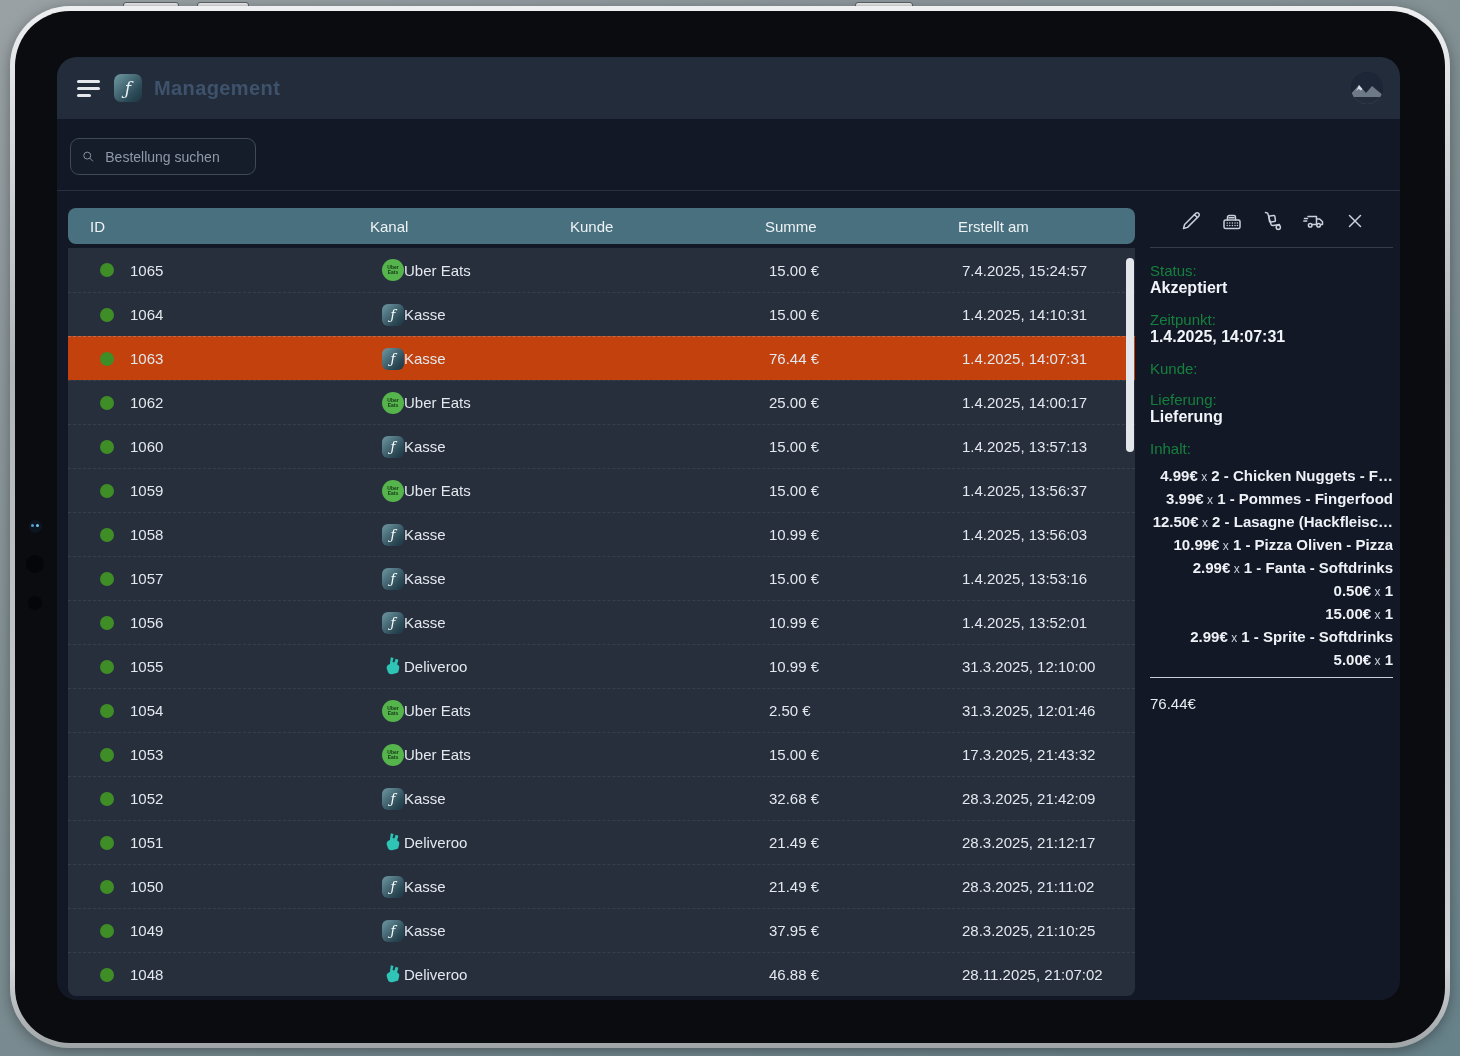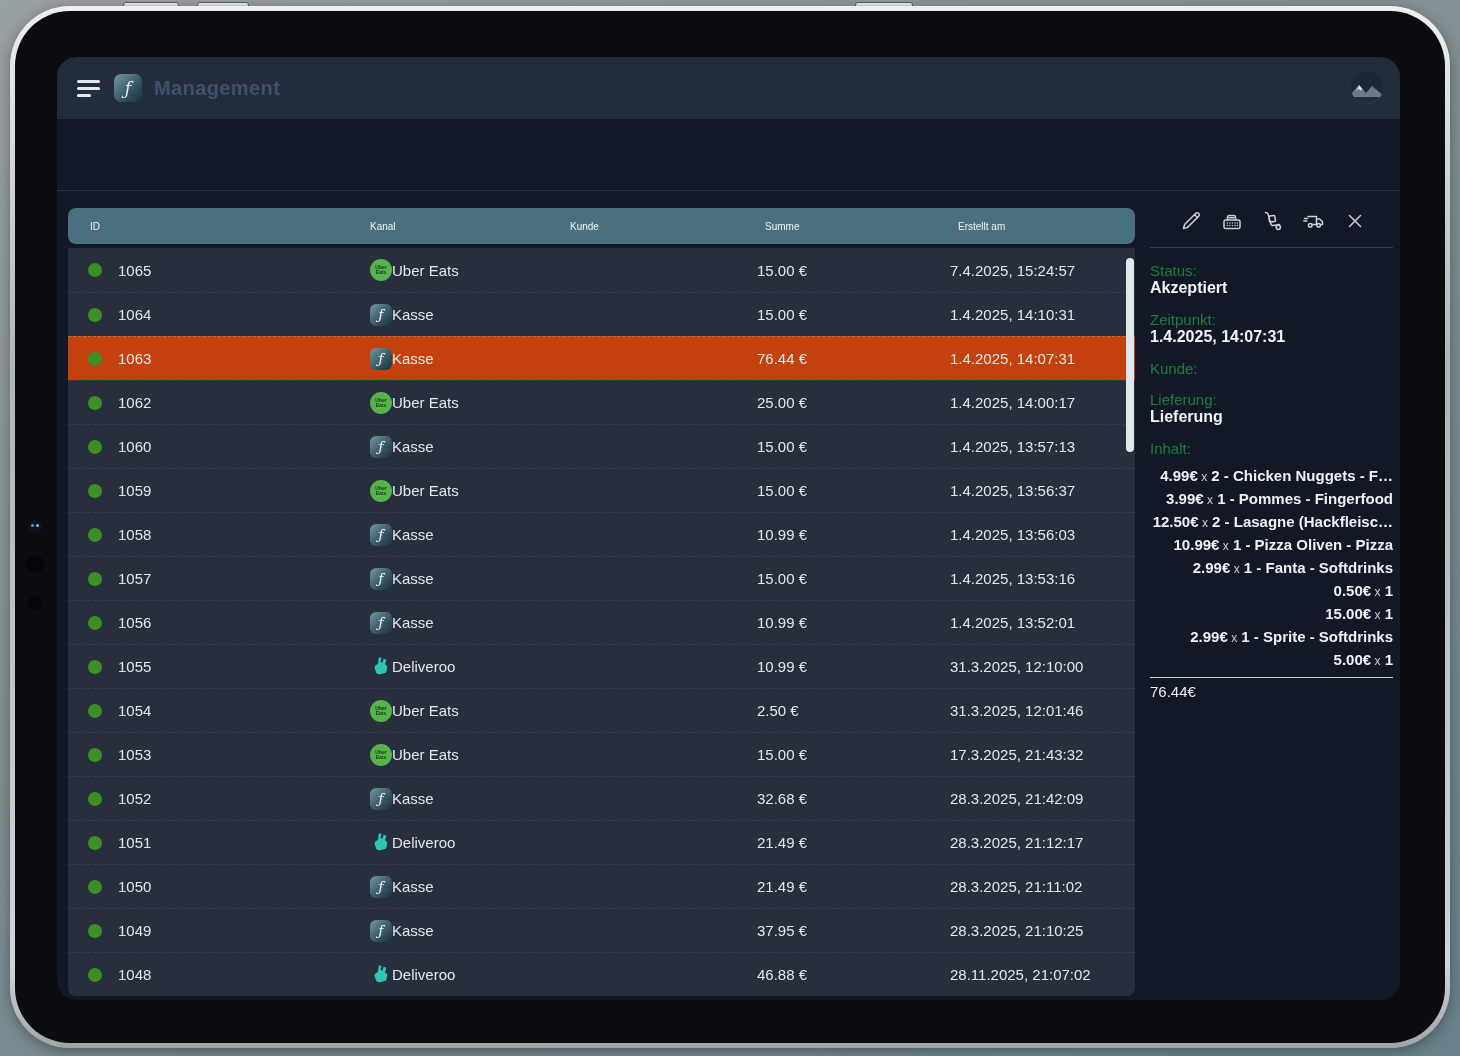--- a/index.html
+++ b/index.html
@@ -27,25 +27,25 @@
   .apptitle{position:absolute;left:97px;top:0;line-height:62px;font-size:20px;font-weight:700;letter-spacing:.4px;color:#3e526c;}
   .avatar{position:absolute;right:17px;top:15px;width:32px;height:32px;border-radius:50%;overflow:hidden;background:#1c2636;}
   .searchbox{position:absolute;left:13px;top:81px;width:186px;height:37px;border:1px solid #3f4957;border-radius:9px;
     background:#151d2b;display:flex;align-items:center;padding:0 10px;gap:8px;box-sizing:border-box;}
   .searchbox input{background:transparent;border:0;outline:none;color:#cfd6e0;font-size:14px;width:100%;font-family:"Liberation Sans",sans-serif;}
   .searchbox input::placeholder{color:#8f99a9;}
   .hr1{position:absolute;left:0;right:0;top:133px;height:1px;background:#273040;}
   
   .thead{position:absolute;left:11px;top:151px;width:1067px;height:36px;border-radius:8px;background:#48707e;
     display:grid;grid-template-columns:280px 200px 187px 201px 1fr;align-items:center;padding-left:22px;box-sizing:border-box;
-    color:#eef3f5;font-size:10px;}
+    color:#eef3f5;font-size:15px;}
   .thead .summe{padding-left:8px;}
   .tbody{position:absolute;left:11px;top:191px;width:1067px;height:748px;background:#272e3c;border-radius:0 0 8px 8px;overflow:hidden;}
   .row{display:grid;grid-template-columns:30px 252px 200px 187px 193px 1fr;align-items:center;height:44px;
-    padding-left:20px;box-sizing:border-box;color:#e3e8ee;font-size:15px;border-top:1px dashed rgba(130,142,162,.18);cursor:pointer;}
+    padding-left:32px;box-sizing:border-box;color:#e3e8ee;font-size:15px;border-top:1px dashed rgba(130,142,162,.18);cursor:pointer;}
   .row:first-child{border-top:0;}
   .row.selected{background:#c2410c;border-top:1px dashed rgba(180,190,205,.35);}
   .dot{width:14px;height:14px;border-radius:50%;background:#3f8d27;}
   .chan{display:flex;align-items:center;overflow:hidden;}
   .ch{width:22px;height:22px;flex:0 0 auto;}
   .ch.kasse{border-radius:6px;background:linear-gradient(135deg,#6f9aa4,#2c4a57 70%,#1d3440);color:#fff;
     font-family:"DejaVu Serif",serif;font-style:italic;font-size:13px;display:flex;align-items:center;justify-content:center;}
   .ch.ubereats{border-radius:50%;background:#55b44b;color:#143619;display:flex;align-items:center;justify-content:center;
     text-align:center;font-weight:700;font-size:5px;line-height:5px;letter-spacing:0;}
   .ch.deliveroo svg{width:22px;height:22px;display:block;}
@@ -54,21 +54,21 @@
   .panel{position:absolute;left:1093px;top:146px;width:243px;color:#eef1f6;}
   .ptools{display:flex;justify-content:flex-end;align-items:center;gap:17px;padding:6px 26px 14px 0;}
   .ptools svg{width:24px;height:24px;display:block;cursor:pointer;}
   .ptools svg *{stroke:#c9d0da;stroke-width:1.5;fill:none;stroke-linecap:round;stroke-linejoin:round;}
   .pdivider{height:1px;background:#353d4b;margin-bottom:6px;}
   .plabel{font-size:15px;color:#15803d;margin-top:14px;}
   .pvalue{font-size:16px;color:#f1f4f8;font-weight:700;margin-top:0;}
   .items{margin-top:8px;}
   .item{font-size:15px;color:#eef1f6;font-weight:700;line-height:22px;white-space:nowrap;overflow:hidden;text-align:right;}
   .item .x{font-weight:400;font-size:12px;color:#c9d0da;}
-  .ptotal{border-top:1px solid #c9cfd8;margin-top:5px;padding-top:5px;font-size:15px;font-weight:400;color:#e8ecf1;}
+  .ptotal{border-top:1px solid #c9cfd8;margin-top:5px;padding-top:17px;font-size:15px;font-weight:400;color:#e8ecf1;}
 </style>
 </head>
 <body>
 
 <div class="top-btn" style="left:123px;width:54px;"></div>
 <div class="top-btn" style="left:197px;width:50px;"></div>
 <div class="top-btn" style="left:855px;width:56px;"></div>
 <div class="tablet">
   <div class="bezel"></div>
 </div>
@@ -92,20 +92,27 @@
     <div class="avatar">
       <svg viewBox="0 0 32 32" width="32" height="32">
         <rect width="32" height="32" fill="#1c2636"></rect>
         <path d="M-2 24l10-11 7 8 6-7 13 11v10H-2z" fill="#6e7987"></path>
         <path d="M8 13l3.6 4.2-2.2 1.4-1.6-1.8-2.6 2.1z" fill="#d8dde2"></path>
         <rect y="25" width="32" height="7" fill="#232c3a"></rect>
       </svg>
     </div>
   </div>
 
+  <div class="searchbox">
+    <svg width="17" height="17" viewBox="0 0 24 24">
+      <circle cx="10.5" cy="10.5" r="5.8" fill="none" stroke="#8d97a6" stroke-width="1.6"></circle>
+      <path d="M15 15l4.6 4.6" stroke="#8d97a6" stroke-width="1.6" stroke-linecap="round"></path>
+    </svg>
+    <input type="text" placeholder="Bestellung suchen" style="">
+  </div>
   <div class="hr1"></div>
 
   <div class="thead">
     <span>ID</span>
     <span>Kanal</span>
     <span>Kunde</span>
     <span class="summe">Summe</span>
     <span>Erstellt am</span>
   </div>
 

